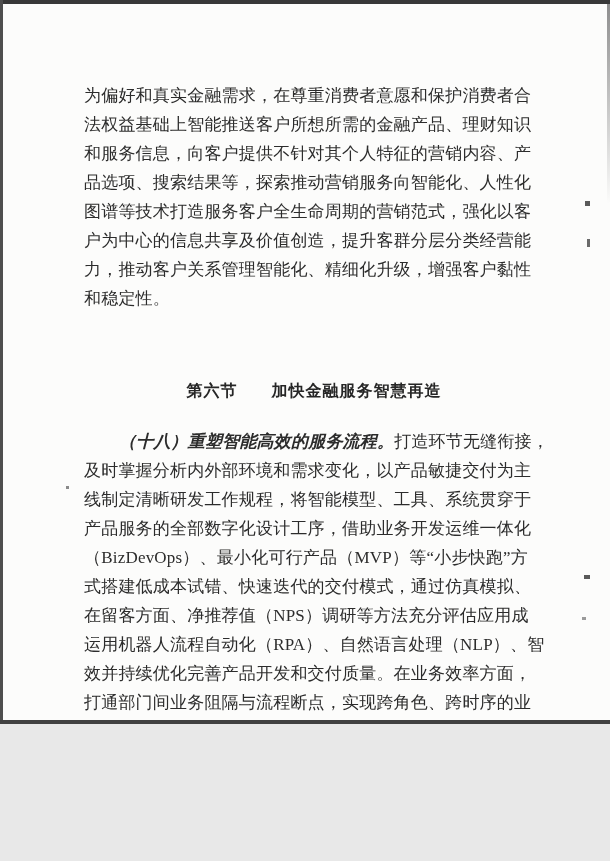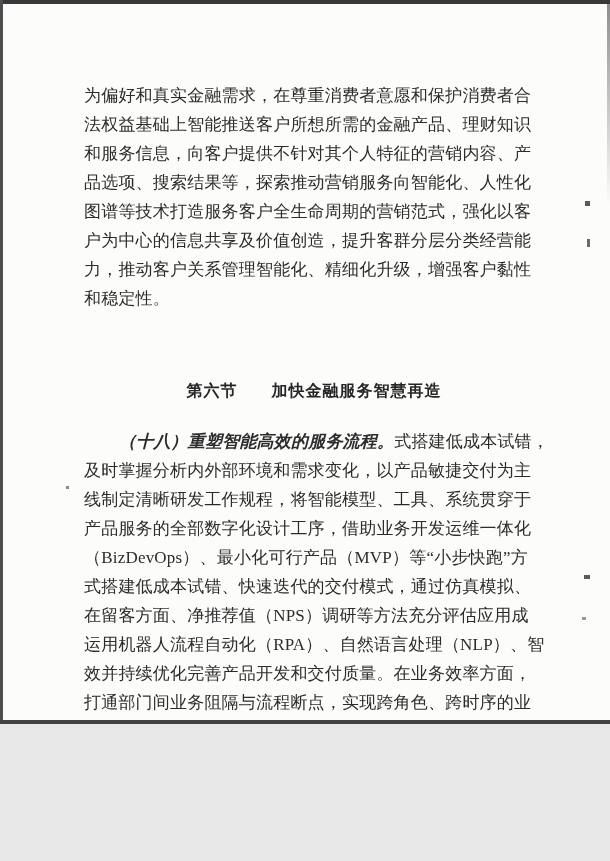--- a/index.html
+++ b/index.html
@@ -94,21 +94,21 @@
     <div class="line">品选项、搜索结果等，探索推动营销服务向智能化、人性化</div>
     <div class="line">图谱等技术打造服务客户全生命周期的营销范式，强化以客</div>
     <div class="line">户为中心的信息共享及价值创造，提升客群分层分类经营能</div>
     <div class="line">力，推动客户关系管理智能化、精细化升级，增强客户黏性</div>
     <div class="line flush-left">和稳定性。</div>
   </div>
 
   <h2 class="section-heading">第六节　　加快金融服务智慧再造</h2>
 
   <div class="para para-2">
-    <div class="line indent-2"><span class="lead-bold">（十八）重塑智能高效的服务流程。</span><span>式搭建低成本试错，</span></div>
+    <div class="line indent-2"><span class="lead-bold">（十八）重塑智能高效的服务流程。</span><span>打造环节无缝衔接，</span></div>
     <div class="line">及时掌握分析内外部环境和需求变化，以产品敏捷交付为主</div>
     <div class="line">线制定清晰研发工作规程，将智能模型、工具、系统贯穿于</div>
     <div class="line">产品服务的全部数字化设计工序，借助业务开发运维一体化</div>
     <div class="line">（BizDevOps）、最小化可行产品（MVP）等“小步快跑”方</div>
     <div class="line">式搭建低成本试错、快速迭代的交付模式，通过仿真模拟、</div>
     <div class="line">在留客方面、净推荐值（NPS）调研等方法充分评估应用成</div>
     <div class="line">运用机器人流程自动化（RPA）、自然语言处理（NLP）、智</div>
     <div class="line">效并持续优化完善产品开发和交付质量。在业务效率方面，</div>
     <div class="line">打通部门间业务阻隔与流程断点，实现跨角色、跨时序的业</div>
   </div>

